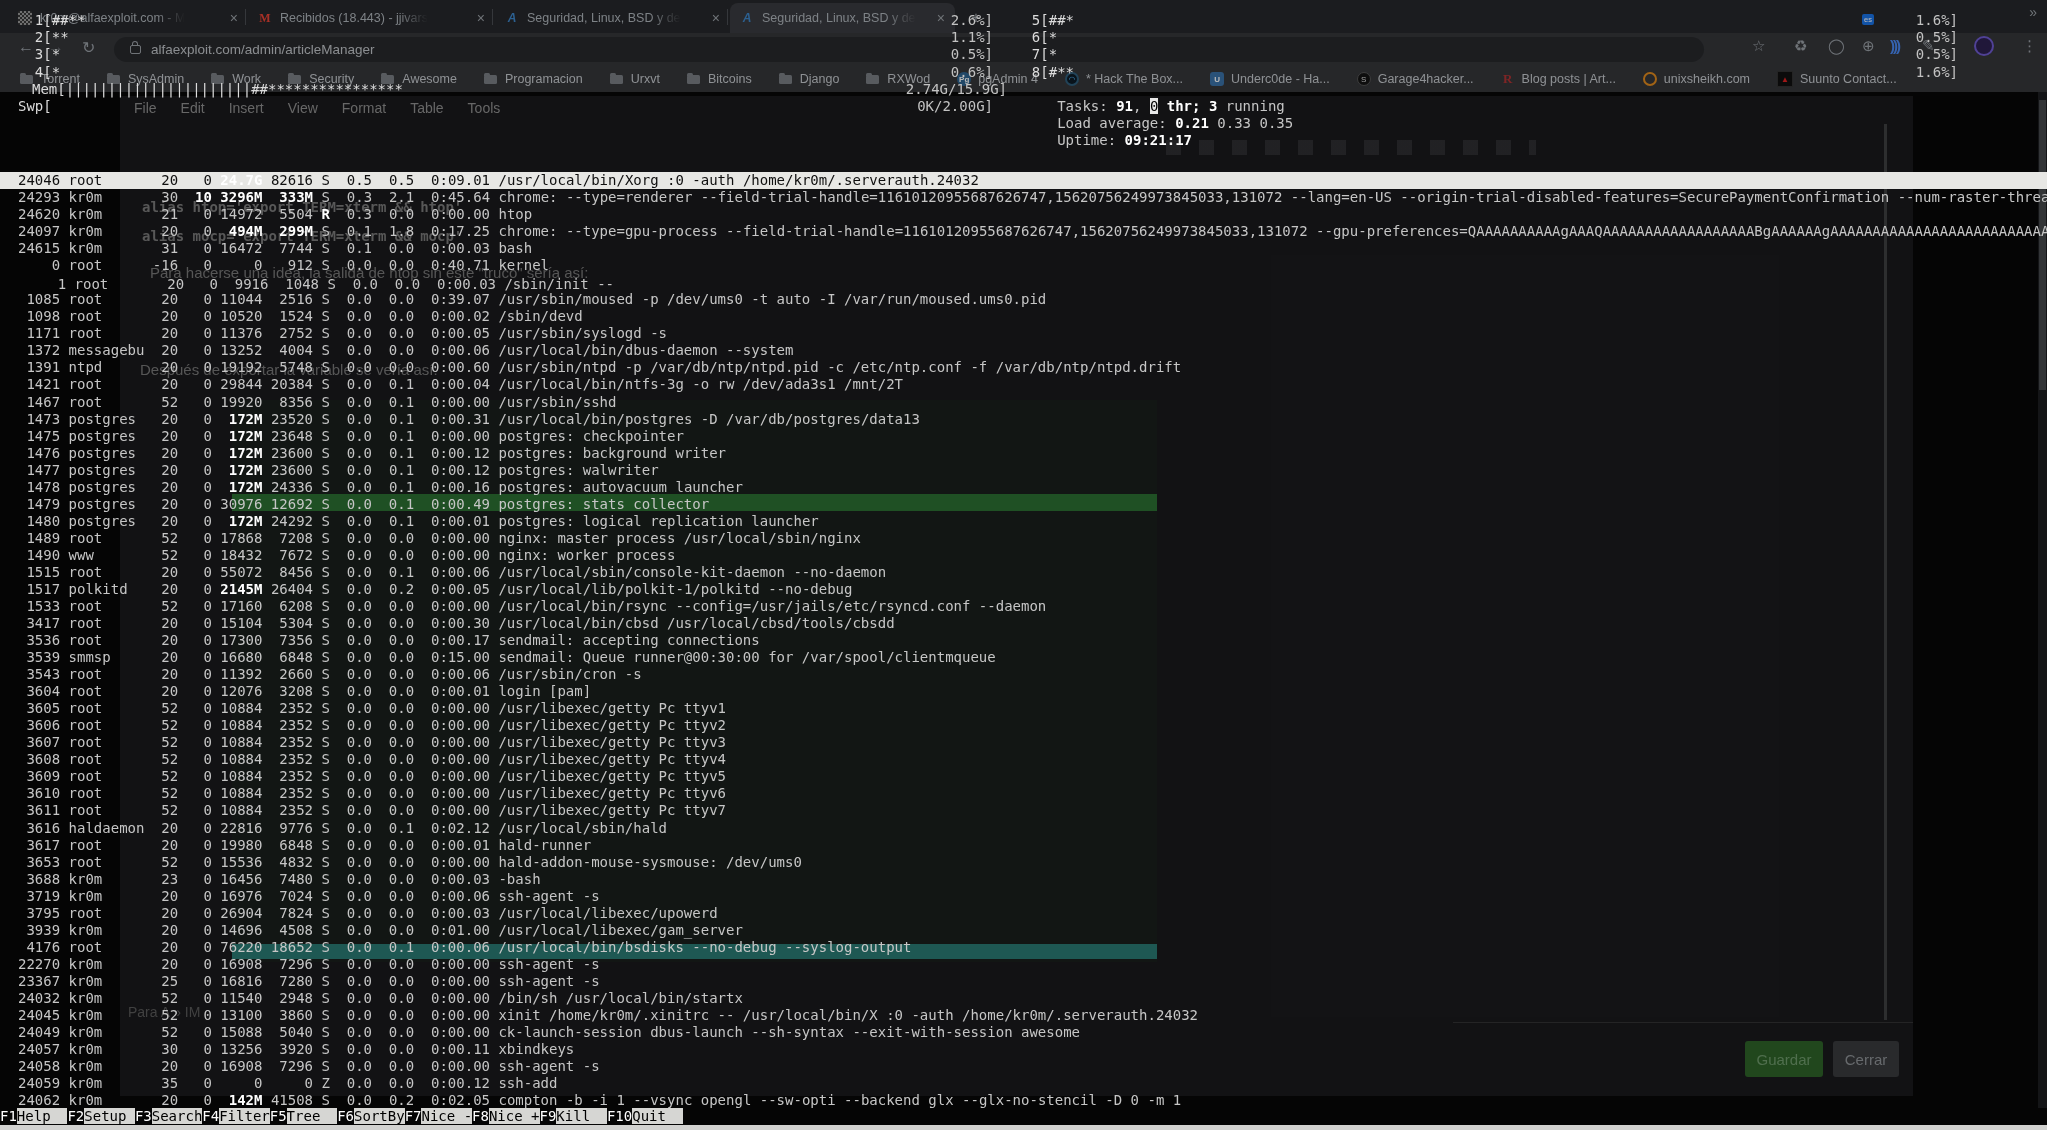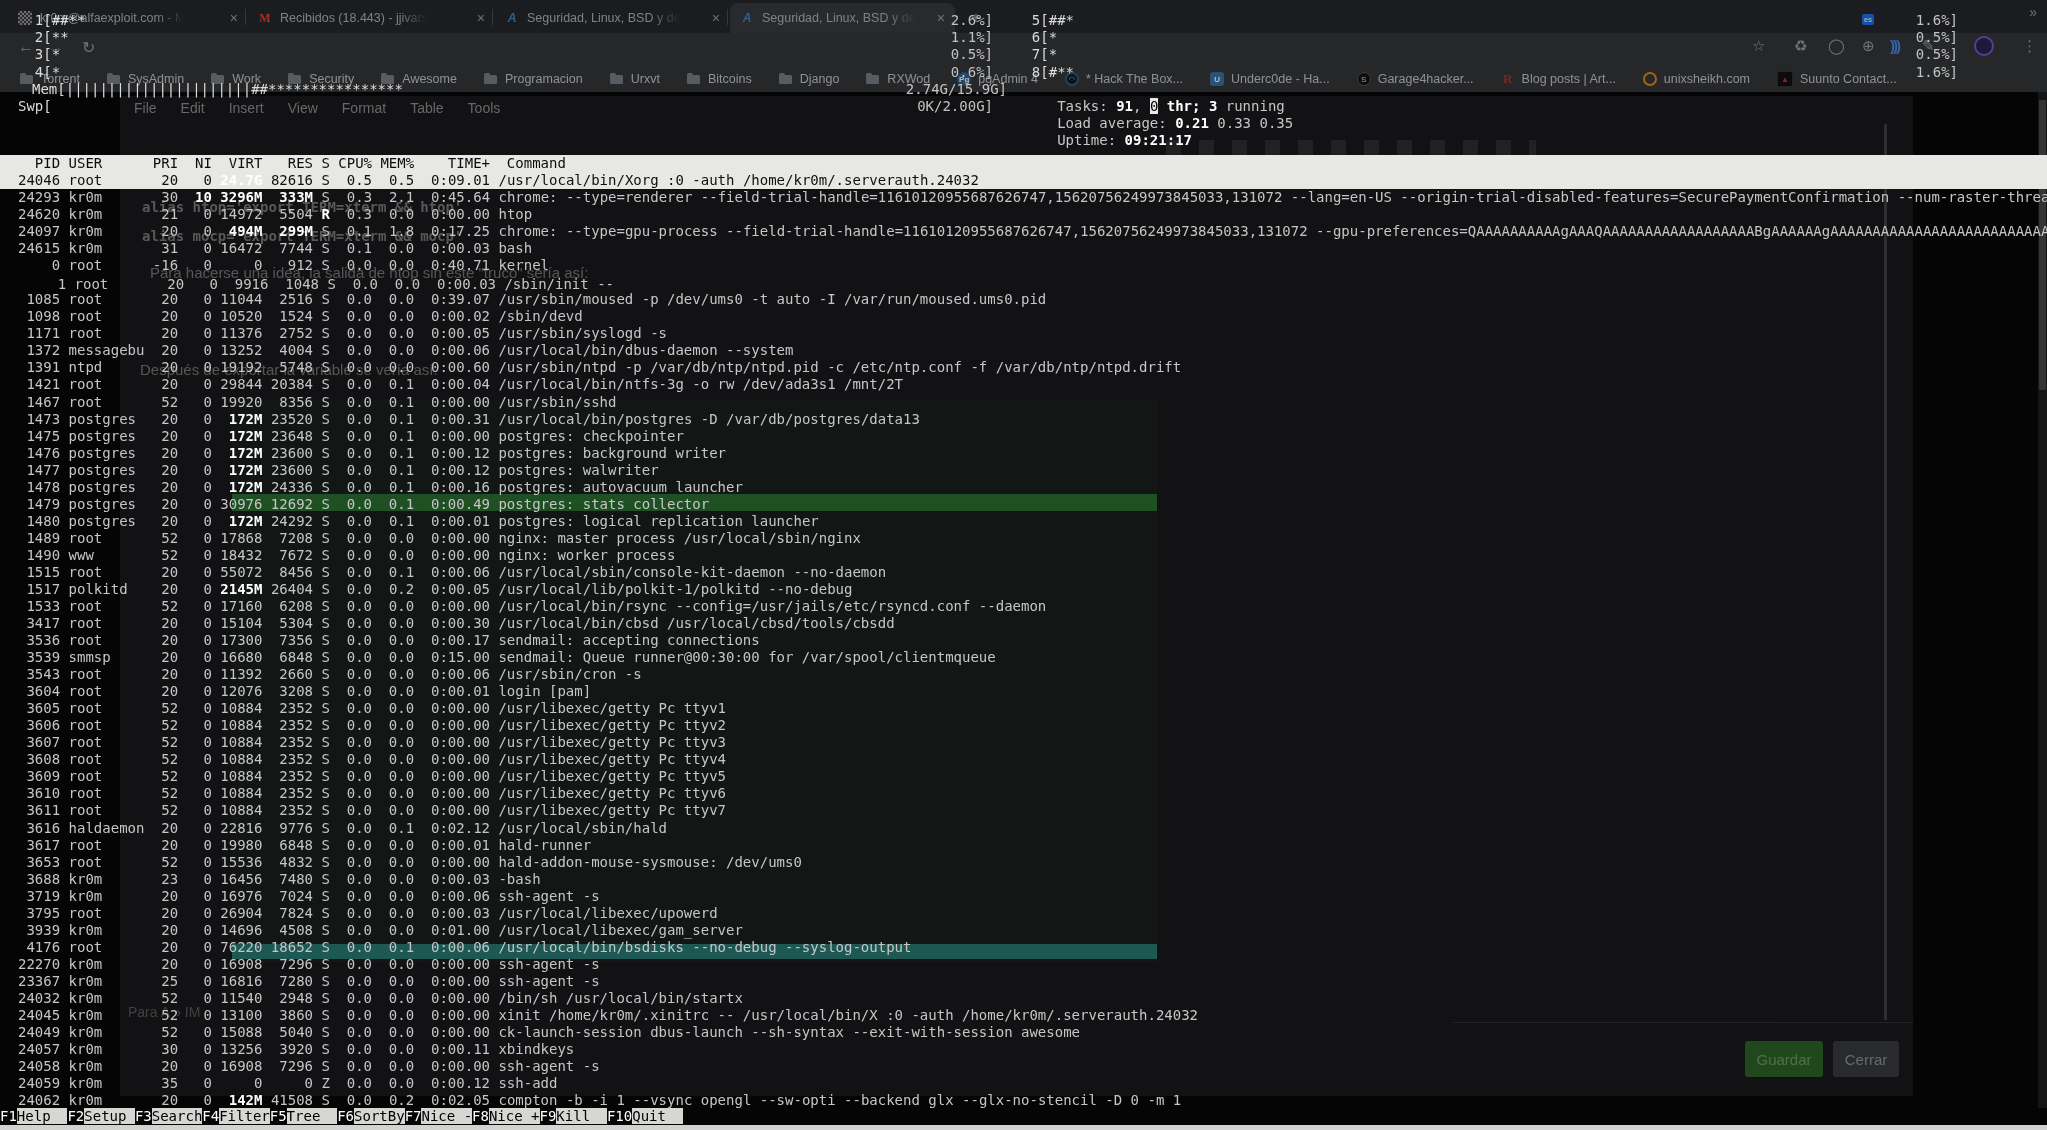--- a/index.html
+++ b/index.html
@@ -109,20 +109,24 @@
         <span class="close">×</span>
       </div>
       <div class="tabsep" style="left: 727px;"></div>
       <div id="newtab">+</div>
     </div>
   <div id="toolbar">
     <span class="navbtn" style="left:18px">←</span>
     <span class="navbtn" style="left:48px;color:#6b6f73">→</span>
     <span class="navbtn" style="left:82px">↻</span>
   </div>
+  <div id="urlpill">
+    <span id="lock"></span>
+    <span id="url">alfaexploit.com/admin/articleManager</span>
+  </div>
   <div id="ext-icons">
       <span class="extico" style="left: 1752px; top: 37px;">☆</span>
       <span class="extico" style="left: 1794px; top: 37px;">♻</span>
       <span class="extico" style="left: 1828px; top: 37px;">◯</span>
       <span class="extico" style="left: 1862px; top: 37px;">⊕</span>
       <span class="extico" id="waves-icon" style="left: 1890px; top: 37px;">)))</span>
       <span class="extico" style="left: 1922px; top: 37px;">✎</span>
       <span class="extico" style="left: 2022px; top: 37px;">⋮</span>
     </div>
   <span id="es-badge">es</span>
@@ -247,21 +251,20 @@
     </div>
   <div class="hline" style="left:1015px;top:80.8px"><span>
     <span> Tasks: </span><b>91</b><span>, </span><span class="cursor">0</span><b> thr; </b><b>3</b><span> running</span>
   </span></div>
   <div class="hline" style="left:1015px;top:98px"><span>
     <span> Load average: </span><b>0.21</b><span> 0.33 0.35</span>
   </span></div>
   <div class="hline" style="left:1015px;top:115.2px"><span>
     <span> Uptime: </span><b>09:21:17</b>
   </span></div>
-  <div id="phead">  PID USER      PRI  NI  VIRT   RES S CPU% MEM%    TIME+  Command</div>
   <div id="prows">
       <div class="prow sel" style="top: 172px;">24046 root       20   0 <b>24.7G</b> 82616 S  0.5  0.5  0:09.01 /usr/local/bin/Xorg :0 -auth /home/kr0m/.serverauth.24032</div>
       <div class="prow" style="top: 189.04px;">24293 kr0m       30 <b> 10</b> <b>3296M</b> <b> 333M</b> S  0.3  2.1  0:45.64 chrome: --type=renderer --field-trial-handle=11610120955687626747,15620756249973845033,131072 --lang=en-US --origin-trial-disabled-features=SecurePaymentConfirmation --num-raster-threads=4 --enable-main</div>
       <div class="prow" style="top: 206.08px;">24620 kr0m       21   0 14972  5504 <b>R</b>  0.3  0.0  0:00.00 htop</div>
       <div class="prow" style="top: 223.12px;">24097 kr0m       20   0 <b> 494M</b> <b> 299M</b> S  0.1  1.8  0:17.25 chrome: --type=gpu-process --field-trial-handle=11610120955687626747,15620756249973845033,131072 --gpu-preferences=QAAAAAAAAAAgAAAQAAAAAAAAAAAAAAAAAABgAAAAAAgAAAAAAAAAAAAAAAAAAAAAAAAAAAAAAAAAAAAAAAAAAAAAAAAAAAAAAAAA</div>
       <div class="prow" style="top: 240.16px;">24615 kr0m       31   0 16472  7744 S  0.1  0.0  0:00.03 bash</div>
       <div class="prow" style="top: 257.2px;">    0 root      -16   0     0   912 S  0.0  0.0  0:40.71 kernel</div>
       <div class="prow" style="top: 276px; padding-left: 24px;">    1 root       20   0  9916  1048 S  0.0  0.0  0:00.03 /sbin/init --</div>
       <div class="prow" style="top: 291.28px;"> 1085 root       20   0 11044  2516 S  0.0  0.0  0:39.07 /usr/sbin/moused -p /dev/ums0 -t auto -I /var/run/moused.ums0.pid</div>
       <div class="prow" style="top: 308.32px;"> 1098 root       20   0 10520  1524 S  0.0  0.0  0:00.02 /sbin/devd</div>

